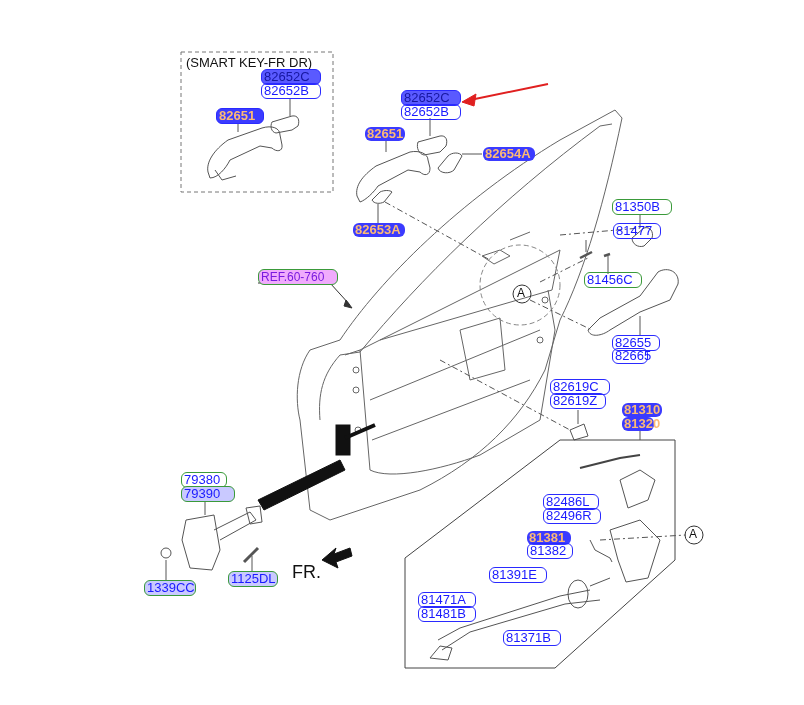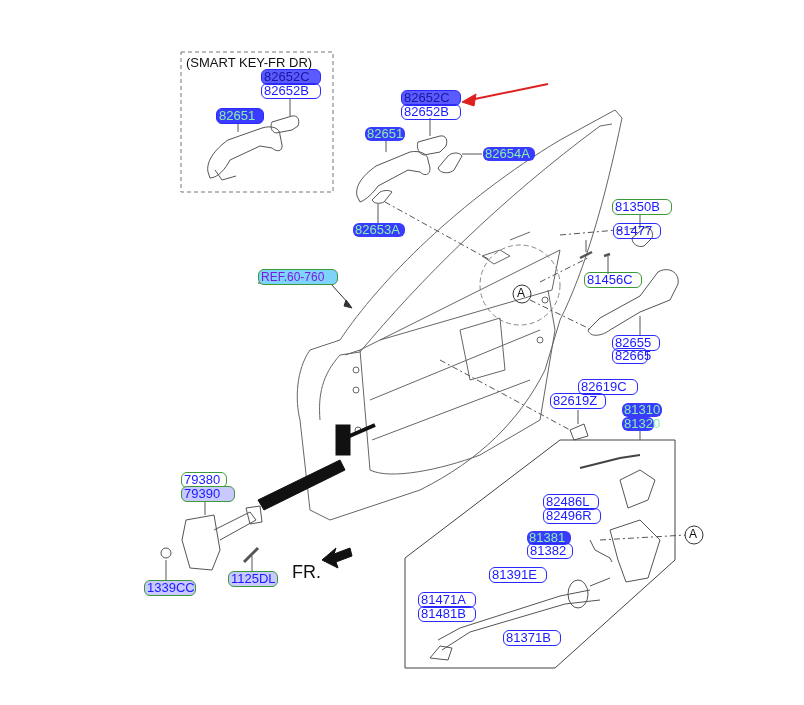--- a/index.html
+++ b/index.html
@@ -1,23 +1,23 @@
 <!DOCTYPE html>
 <html><head>
 <meta charset="utf-8">
 <style>
   html,body{margin:0;padding:0;background:#fff;}
   body{width:804px;height:705px;position:relative;overflow:hidden;font-family:"Liberation Sans",sans-serif;}
   #stage{position:absolute;left:0;top:0;width:804px;height:705px;}
   .lbl{position:absolute;font-family:"Liberation Sans",sans-serif;font-size:13px;line-height:14px;padding:0 2px;color:#1a1aff;white-space:nowrap;box-sizing:border-box;cursor:pointer;border-radius:6px;}
   .blue{border:1.5px solid #2a2aff;}
   .green{border:1.5px solid #3a9a3a;}
-  .hl{background:#3b3bff;color:#86efac;}
+  .hl{background:#3b3bff;color:#fdba74;font-weight:bold;}
   .hl2{background:#5a5aff;color:#1616a0;}
-  .ref{color:#7a1adf;background:#7dd3fc;}
+  .ref{color:#7a1adf;background:#f0abfc;}
   .plain{position:absolute;font-size:13px;color:#111;white-space:nowrap;}
   .fr{position:absolute;font-size:18px;color:#111;}
 </style>
 </head>
 <body>
 
 <svg id="stage" viewBox="0 0 804 705" xmlns="http://www.w3.org/2000/svg">
   <g fill="none" stroke="#555" stroke-width="1">
 
     <rect x="181" y="52" width="152" height="140" stroke-dasharray="4,3" stroke="#777"></rect>
@@ -151,21 +151,21 @@
 <div class="lbl hl" style="left:365px;top:127px;width:40px;">82651</div>
 <div class="lbl hl" style="left:483px;top:147px;width:52px;">82654A</div>
 <div class="lbl hl" style="left:353px;top:223px;width:52px;">82653A</div>
 <div class="lbl green ref" style="left:258px;top:269px;width:80px;font-size:12px;">REF.60-760</div>
 
 <div class="lbl green" style="left:612px;top:199px;width:60px;">81350B</div>
 <div class="lbl blue" style="left:565px;top:223px;width:48px;margin-left:48px;">81477</div>
 <div class="lbl green" style="left:584px;top:272px;width:58px;">81456C</div>
 <div class="lbl blue" style="left:612px;top:335px;width:48px;">82655</div>
 <div class="lbl blue" style="left:612px;top:348px;width:36px;">82665</div>
-<div class="lbl blue" style="left:550px;top:379px;width:60px;margin-left:28px;">82619C</div>
+<div class="lbl blue" style="left:550px;top:379px;width:60px;">82619C</div>
 <div class="lbl blue" style="left:550px;top:393px;width:56px;">82619Z</div>
 <div class="lbl hl" style="left:622px;top:403px;width:40px;">81310</div>
 <div class="lbl hl" style="left:622px;top:417px;width:32px;">81320</div>
 
 <div class="lbl blue" style="left:543px;top:494px;width:56px;">82486L</div>
 <div class="lbl blue" style="left:543px;top:508px;width:58px;">82496R</div>
 <div class="lbl hl" style="left:527px;top:531px;width:44px;">81381</div>
 <div class="lbl blue" style="left:527px;top:543px;width:46px;">81382</div>
 <div class="lbl blue" style="left:489px;top:567px;width:58px;">81391E</div>
 <div class="lbl blue" style="left:418px;top:592px;width:58px;">81471A</div>

